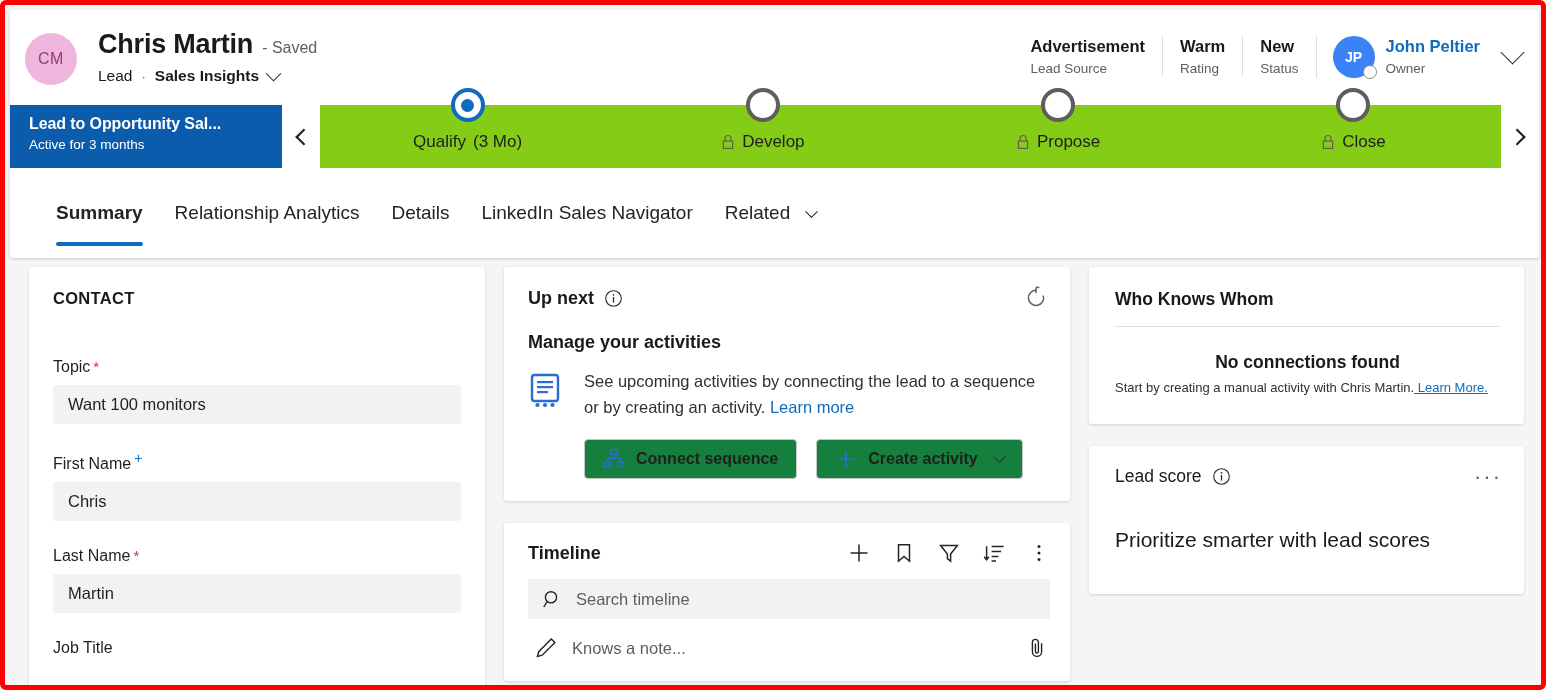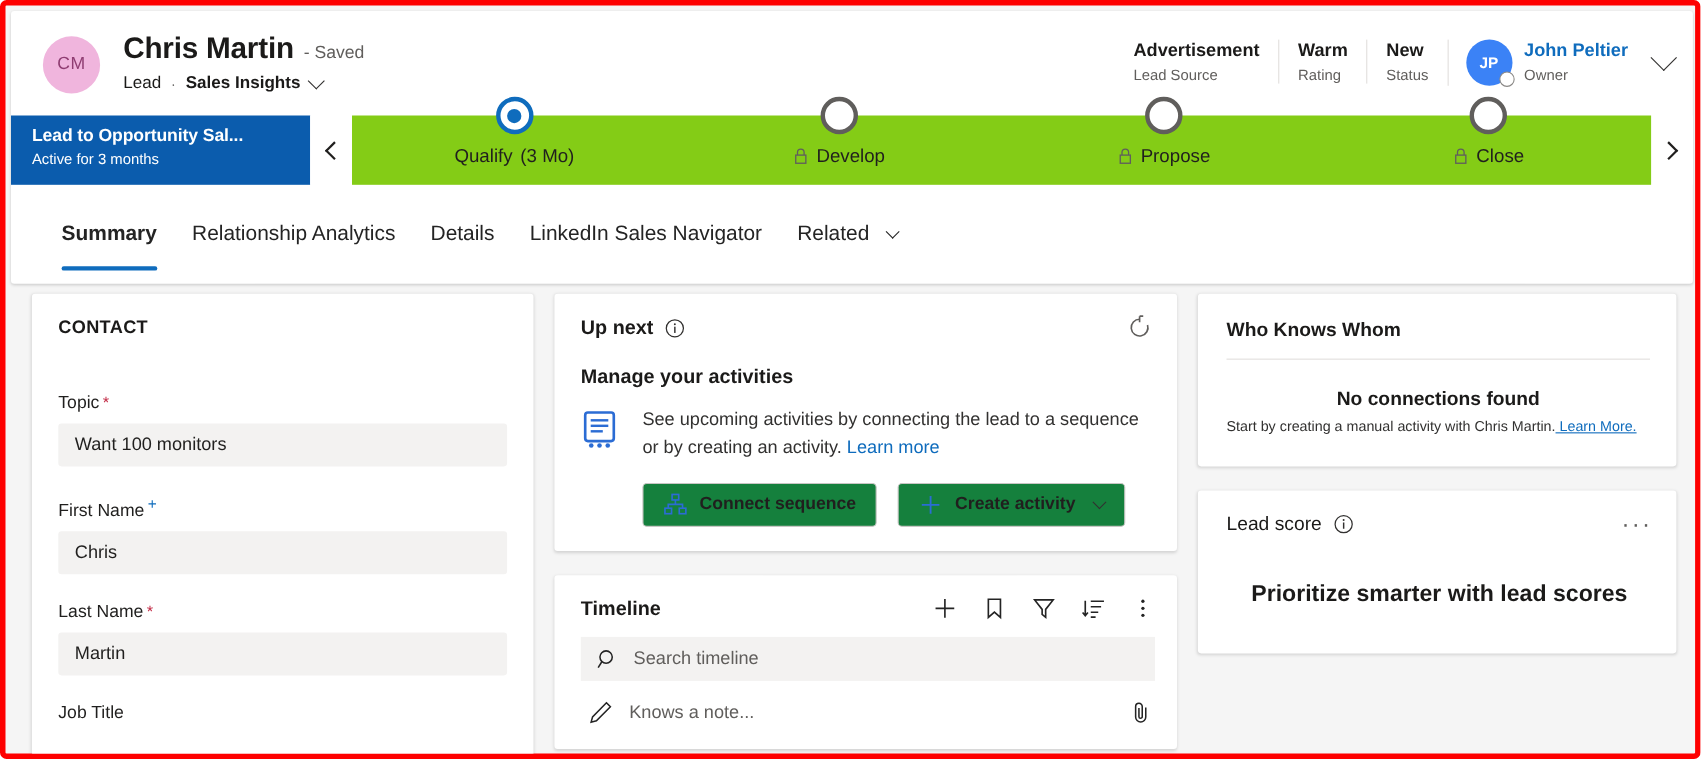--- a/index.html
+++ b/index.html
@@ -23,21 +23,21 @@
     position: absolute; left: 5px; top: 5px;
     width: 1529px; height: 248px;
     background: #ffffff;
     border-radius: 3px;
     box-shadow: 0 1px 3px rgba(0,0,0,0.18);
   }
 
   
   .hdr { position: relative; height: 95px; }
   .hdr-left {
-    position: absolute; left: 29px; top: 20px;
+    position: absolute; left: 15px; top: 20px;
     display: flex; align-items: flex-start;
   }
   .avatar-cm {
     width: 52px; height: 52px; border-radius: 50%;
     background: #f0b5dd; color: #8f3d72;
     display: flex; align-items: center; justify-content: center;
     font-size: 16px; font-weight: 400; letter-spacing: .5px;
     margin-top: 3px;
   }
   .hdr-names { margin-left: 21px; }
@@ -237,21 +237,21 @@
   .wkw-desc {
     text-align: left; font-size: 13px; color: #323130;
     margin-top: 6px; line-height: 1.45;
   }
   .ls-card { margin-top: 22px; padding: 20px 22px 0 26px; height: 148px; overflow: hidden; }
   .ls-head { display: flex; align-items: center; justify-content: space-between; }
   .ls-head-l { display: flex; align-items: center; gap: 10px; }
   .ls-title { font-size: 17.5px; font-weight: 400; color: #1b1a19; }
   .ellipsis { font-size: 22px; color: #605e5c; letter-spacing: 2px; cursor: pointer; line-height: 1; }
   .ls-promo {
-    text-align: center; font-size: 21px; font-weight: 700;
+    text-align: left; font-size: 21px; font-weight: 400;
     color: #1b1a19; margin-top: 40px;
   }
 </style>
 </head>
 <body>
 
 <div id="root">
 
   <div class="top-panel">
 

